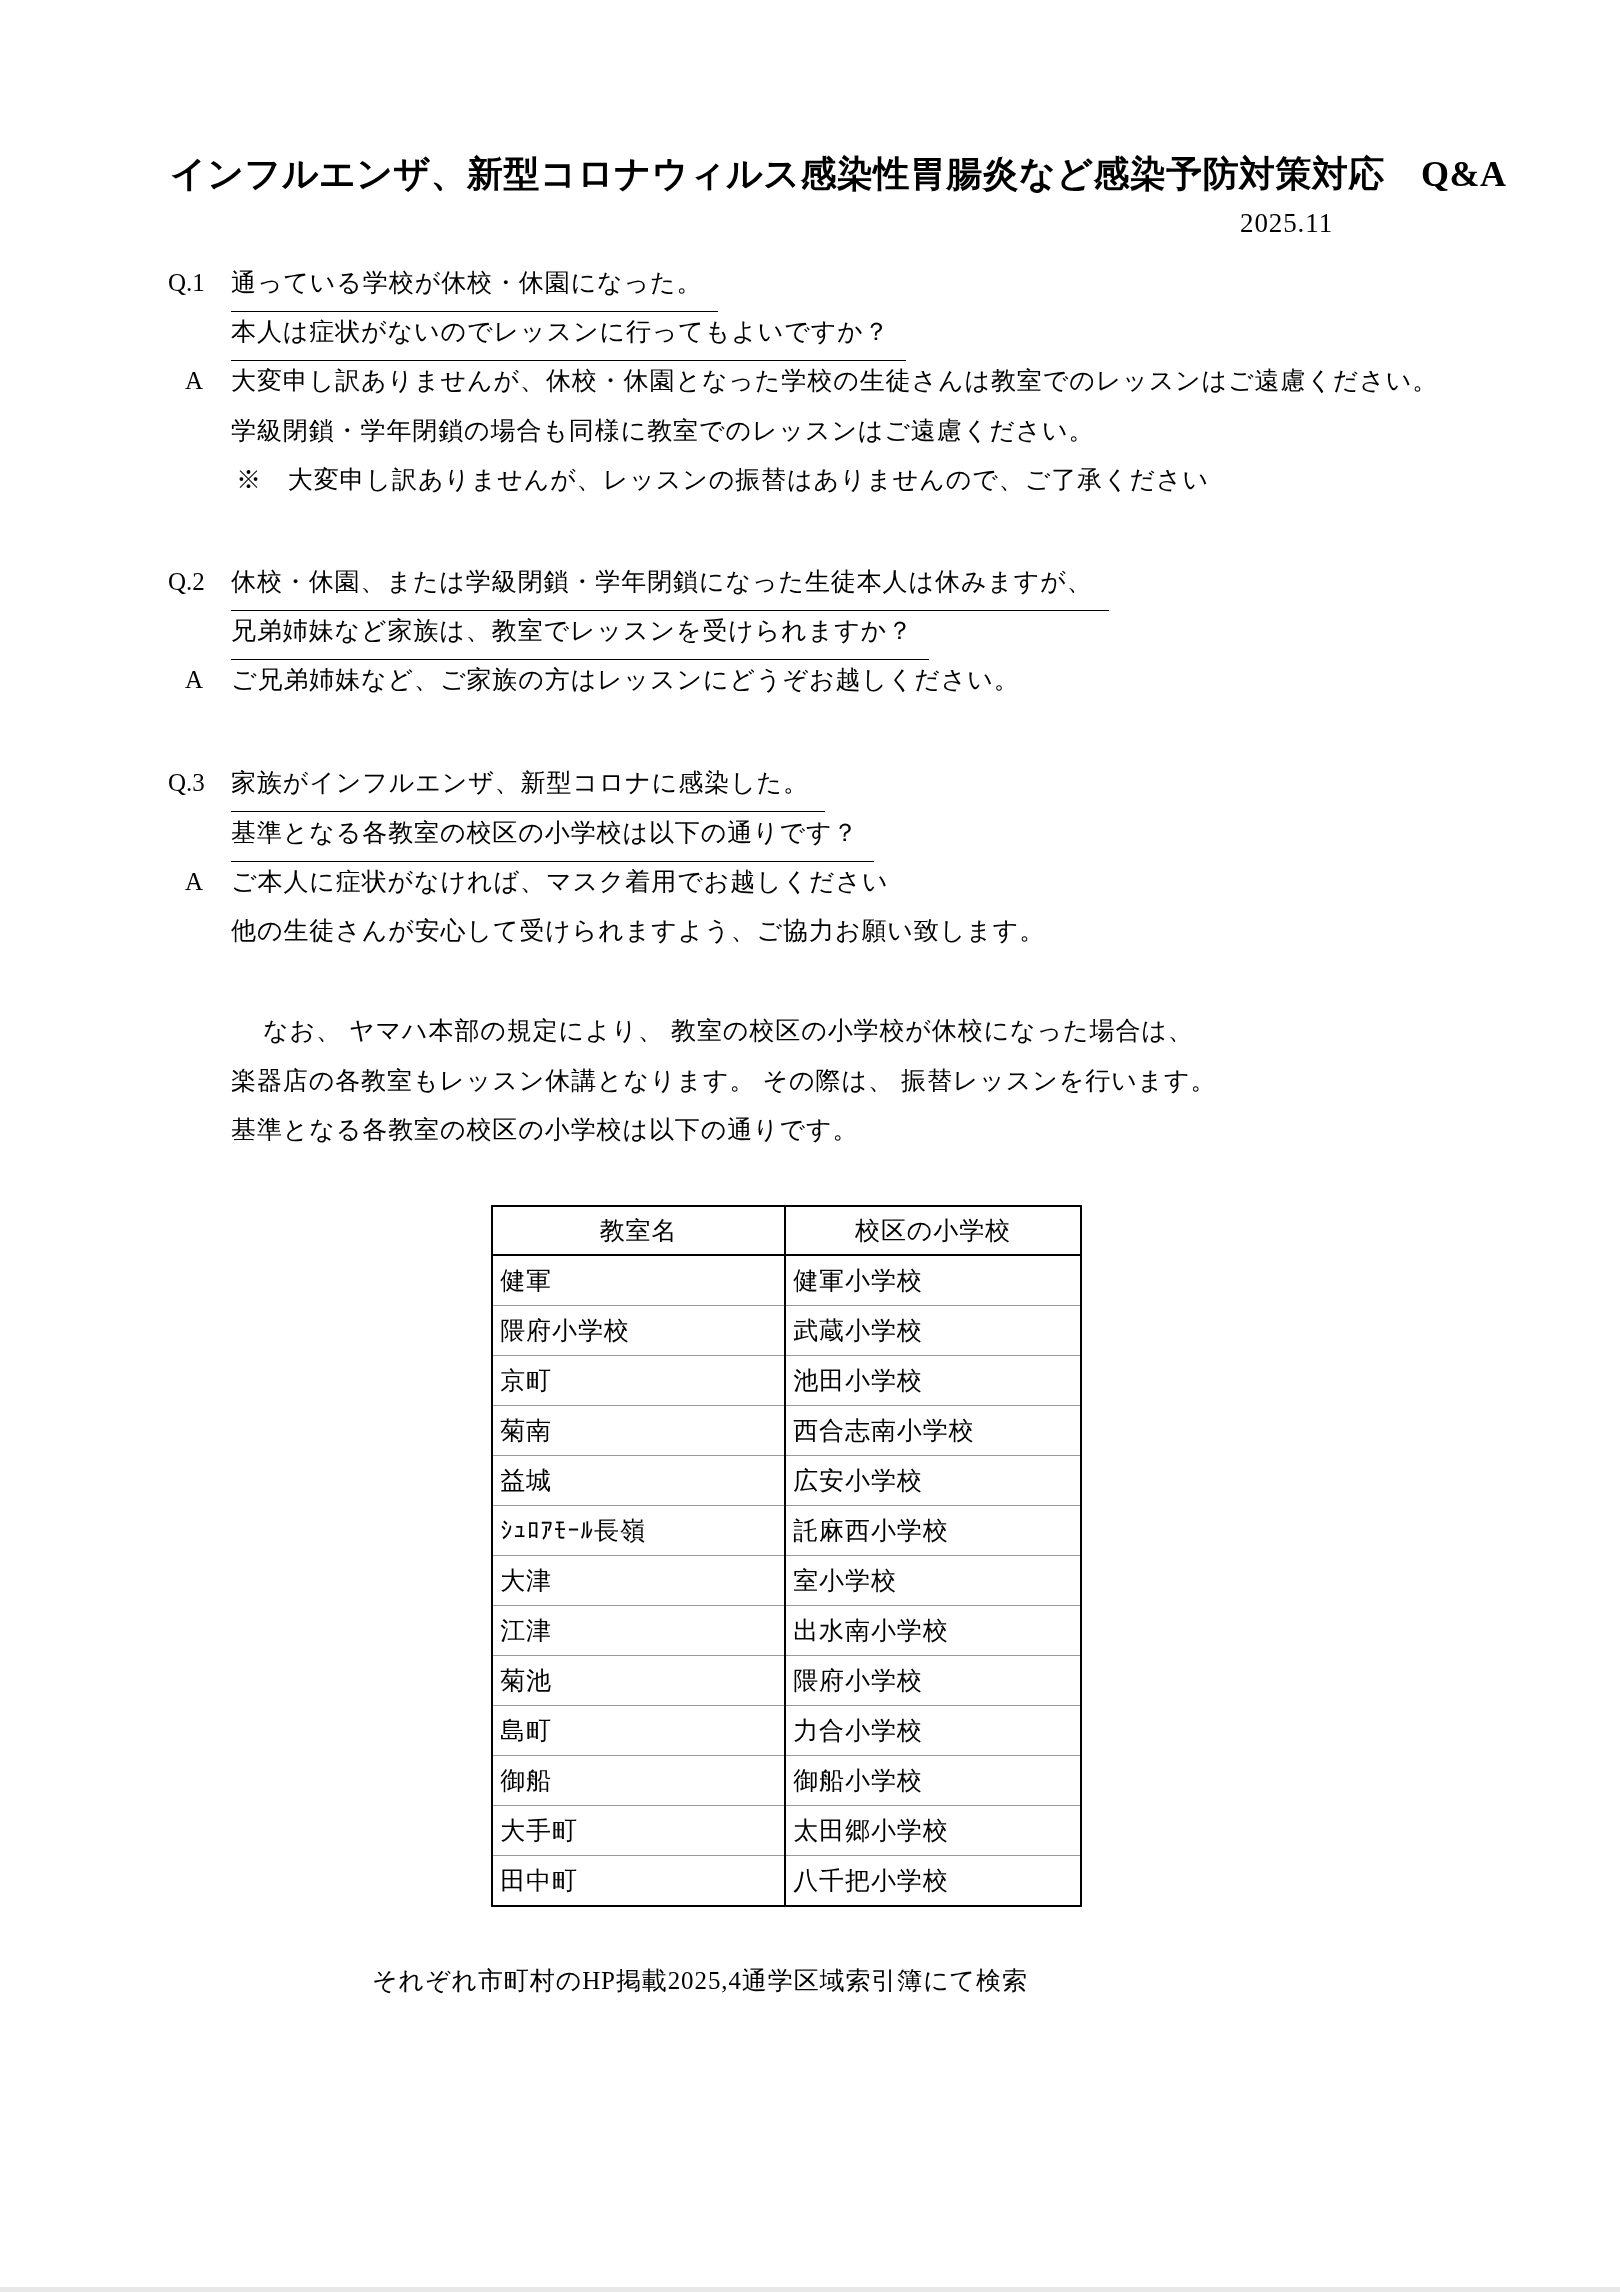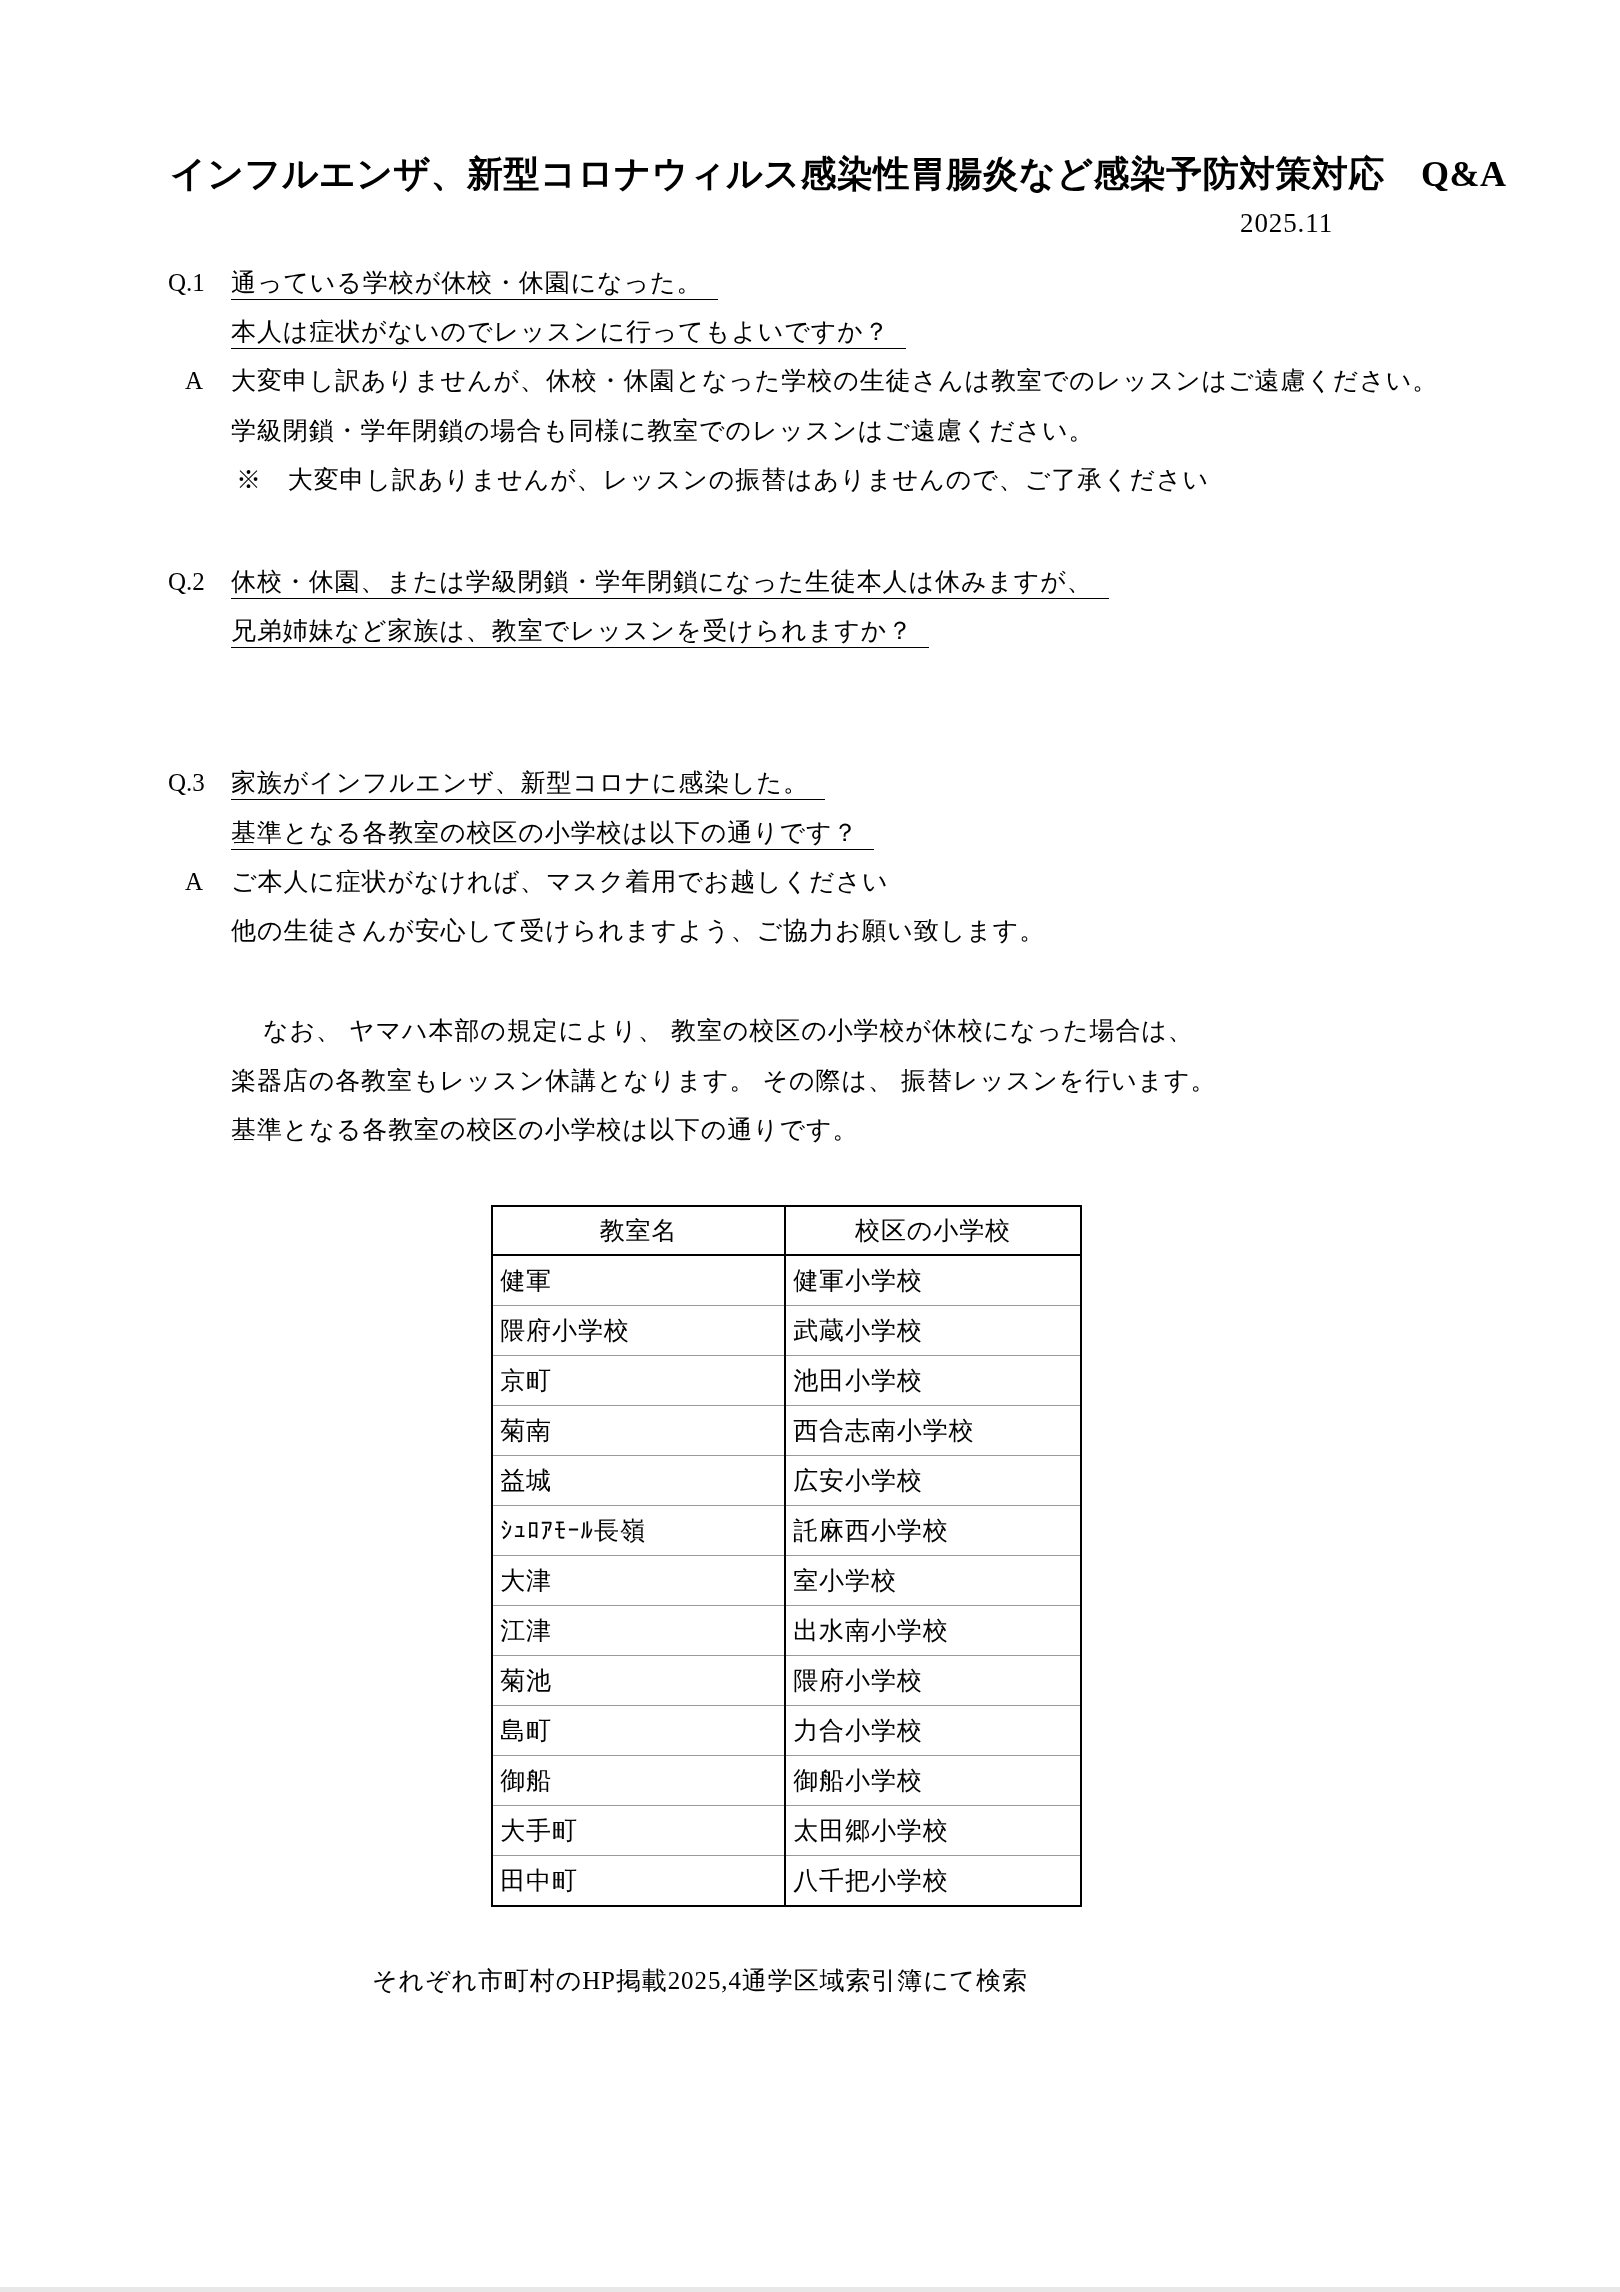--- a/index.html
+++ b/index.html
@@ -24,21 +24,21 @@
   .line {
     position:absolute;
     font-size:25px; line-height:30px; letter-spacing:0.9px;
     white-space:pre;
   }
   .qlabel { display:inline-block; width:63px; letter-spacing:0; }
   .albl  { display:inline-block; width:46px; }
   .u {
     display:inline-block;
     border-bottom:1.8px solid #000;
-    padding-right:16px; padding-bottom:1px;text-align:center;
+    padding-right:16px; padding-bottom:13px;text-align:center;
   }
   table.schools {
     position:absolute; left:491px; top:1205px;
     border-collapse:collapse; table-layout:fixed;
     border:2.7px solid #000;
   }
   table.schools col.c1 { width:293px; }
   table.schools col.c2 { width:296px; }
   table.schools th {
     font-weight:normal; font-size:25px; letter-spacing:0.9px;
@@ -69,20 +69,21 @@
   <div class="doc-date">2025.11</div>
 
   <div class="line" style="top:268px; left:168px;"><span class="qlabel">Q.1</span><span class="u">通っている学校が休校・休園になった。</span></div>
   <div class="line" style="top:317px; left:231px;"><span class="u">本人は症状がないのでレッスンに行ってもよいですか？</span></div>
   <div class="line" style="top:366px; left:185px;"><span class="albl">A</span><span>大変申し訳ありませんが、休校・休園となった学校の生徒さんは教室でのレッスンはご遠慮ください。</span></div>
   <div class="line" style="top:416px; left:231px;"><span>学級閉鎖・学年閉鎖の場合も同様に教室でのレッスンはご遠慮ください。</span></div>
   <div class="line" style="top:465px; left:236px;"><span>※　大変申し訳ありませんが、レッスンの振替はありませんので、ご了承ください</span></div>
 
   <div class="line" style="top:567px; left:168px;"><span class="qlabel">Q.2</span><span class="u">休校・休園、または学級閉鎖・学年閉鎖になった生徒本人は休みますが、</span></div>
   <div class="line" style="top:616px; left:231px;"><span class="u">兄弟姉妹など家族は、教室でレッスンを受けられますか？</span></div>
+  <div class="line" style="top:665px; left:185px;"><span class="albl">A</span><span>ご兄弟姉妹など、ご家族の方はレッスンにどうぞお越しください。</span></div>
 
   <div class="line" style="top:768px; left:168px;"><span class="qlabel">Q.3</span><span class="u">家族がインフルエンザ、新型コロナに感染した。</span></div>
   <div class="line" style="top:818px; left:231px;"><span class="u">基準となる各教室の校区の小学校は以下の通りです？</span></div>
   <div class="line" style="top:867px; left:185px;"><span class="albl">A</span><span>ご本人に症状がなければ、マスク着用でお越しください</span></div>
   <div class="line" style="top:916px; left:231px;"><span>他の生徒さんが安心して受けられますよう、ご協力お願い致します。</span></div>
 
   <div class="line" style="top:1016px; left:263px;">なお、 ヤマハ本部の規定により、 教室の校区の小学校が休校になった場合は、</div>
   <div class="line" style="top:1066px; left:231px;">楽器店の各教室もレッスン休講となります。 その際は、 振替レッスンを行います。</div>
   <div class="line" style="top:1115px; left:231px;">基準となる各教室の校区の小学校は以下の通りです。</div>
 

